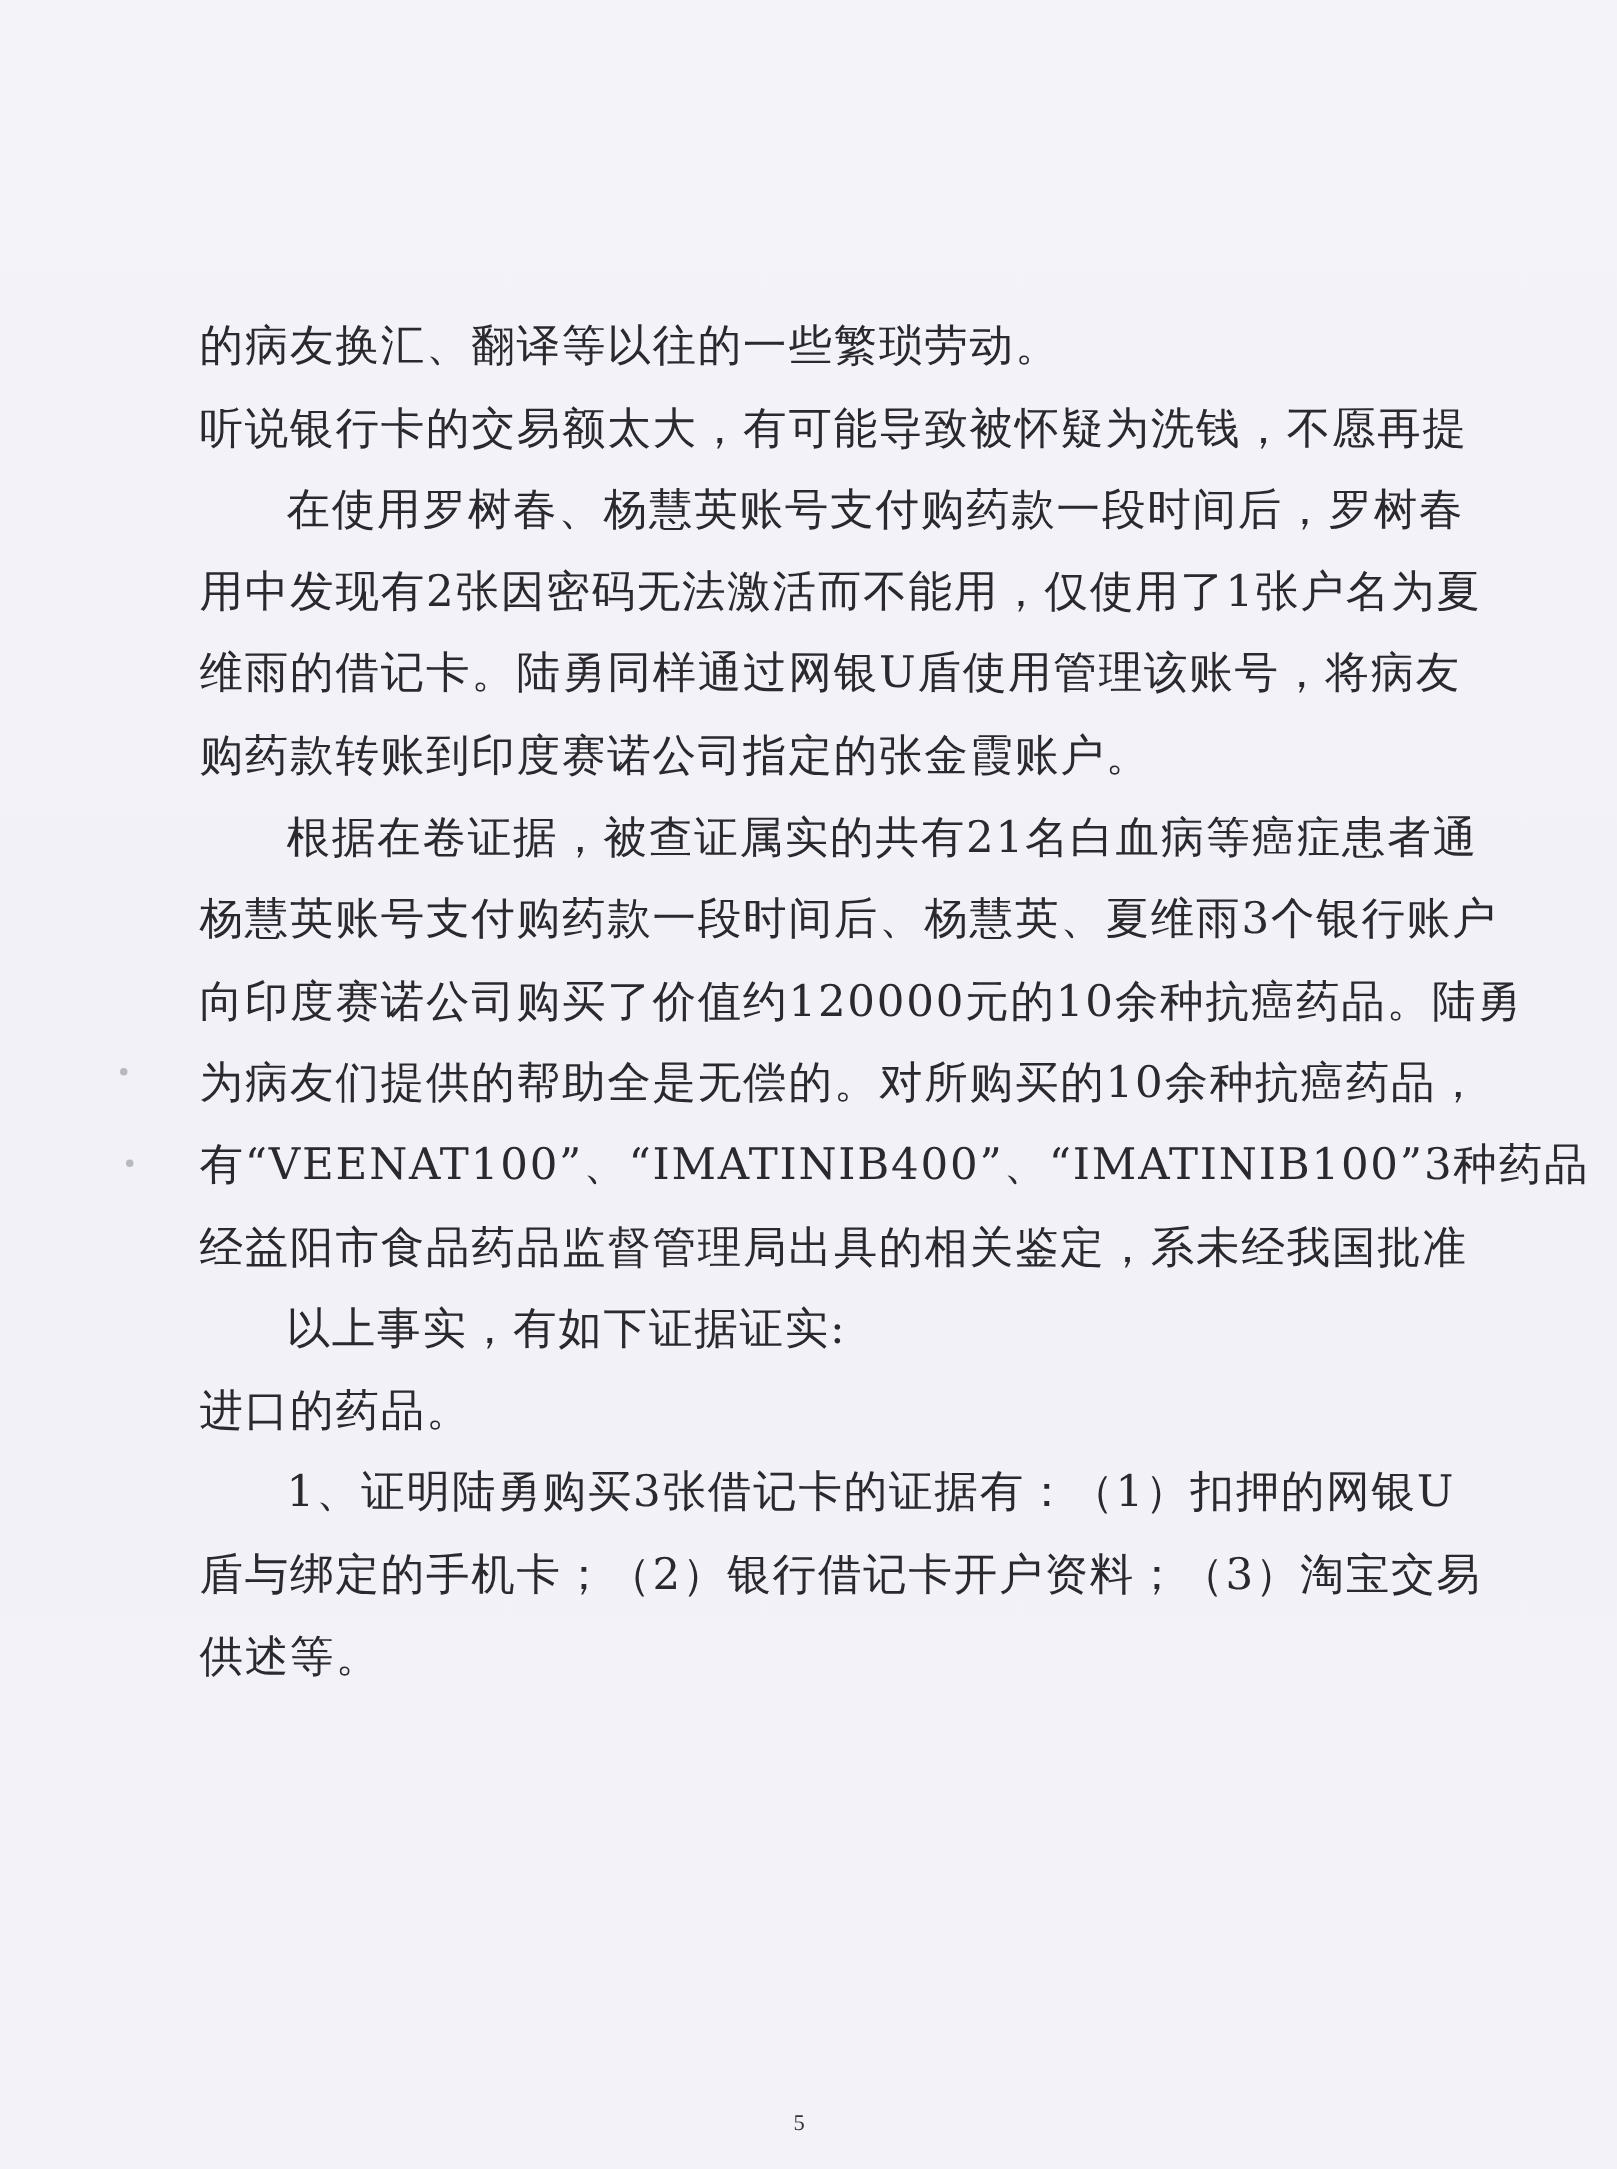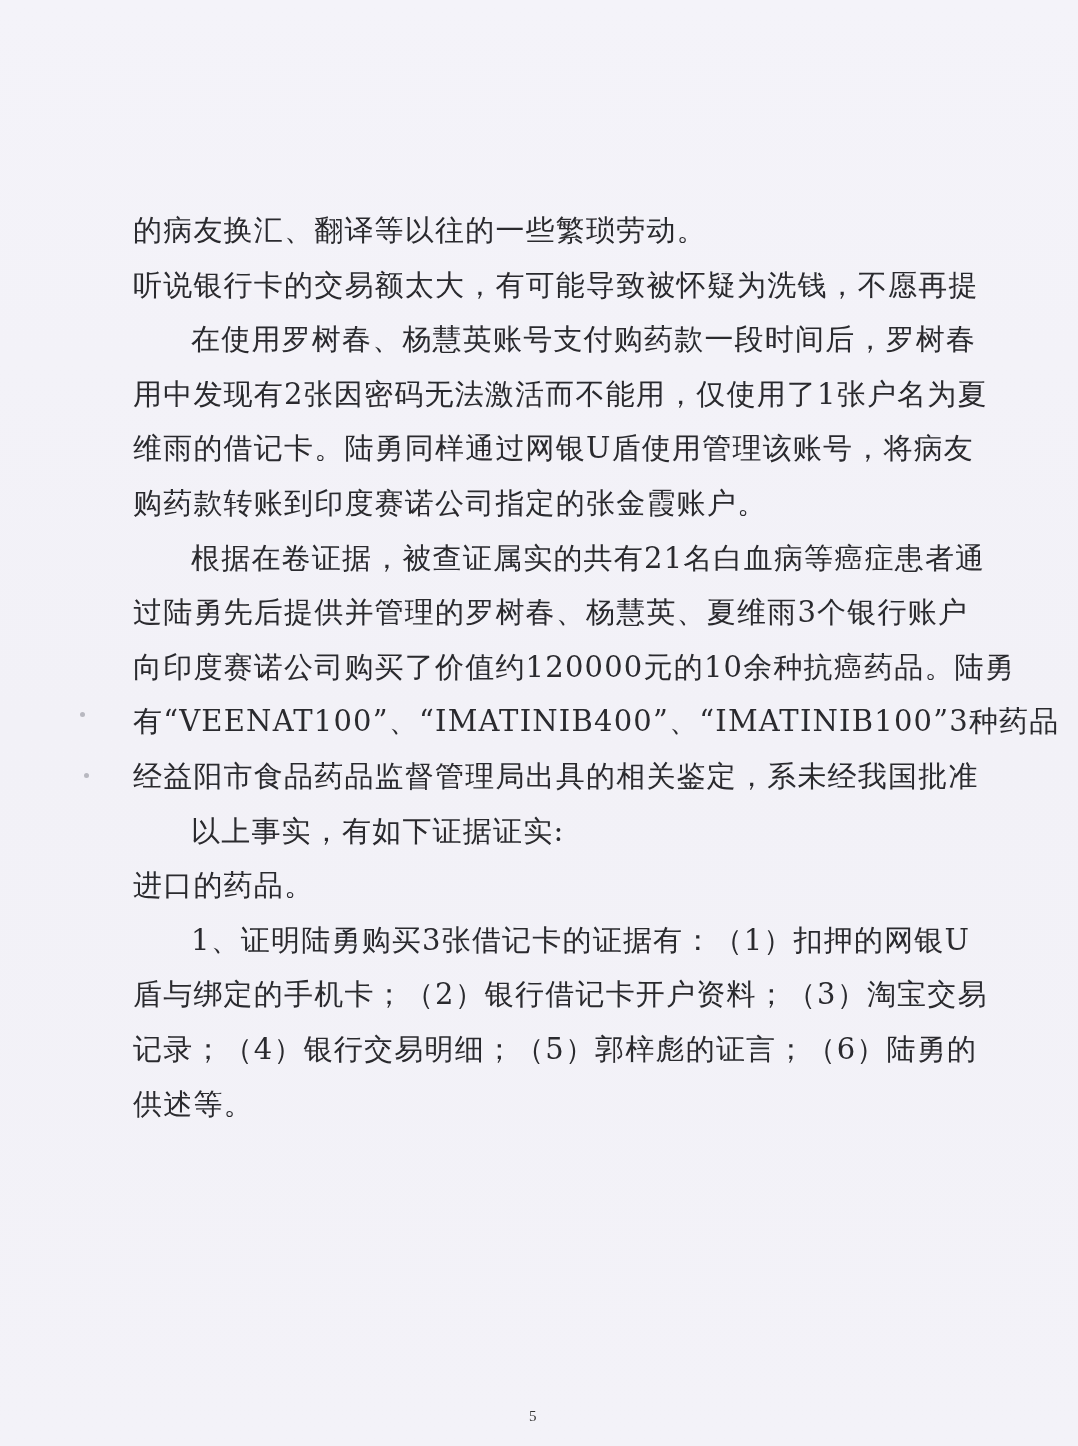--- a/index.html
+++ b/index.html
@@ -66,26 +66,26 @@
   <div class="mark" style="left:84px; top:773px;"></div>
 
   <div class="text-block">
     <div class="line last">的病友换汇、翻译等以往的一些繁琐劳动。</div>
     <div class="line">听说银行卡的交易额太大，有可能导致被怀疑为洗钱，不愿再提</div>
     <div class="line indent">在使用罗树春、杨慧英账号支付购药款一段时间后，罗树春</div>
     <div class="line">用中发现有2张因密码无法激活而不能用，仅使用了1张户名为夏</div>
     <div class="line">维雨的借记卡。陆勇同样通过网银U盾使用管理该账号，将病友</div>
     <div class="line last">购药款转账到印度赛诺公司指定的张金霞账户。</div>
     <div class="line indent">根据在卷证据，被查证属实的共有21名白血病等癌症患者通</div>
-    <div class="line">过陆勇先后提供并管理的罗树春、杨慧英、夏维雨3个银行账户</div>
+    <div class="line">杨慧英账号支付购药款一段时间后、杨慧英、夏维雨3个银行账户</div>
     <div class="line">向印度赛诺公司购买了价值约120000元的10余种抗癌药品。陆勇</div>
+    <div class="line">为病友们提供的帮助全是无偿的。对所购买的10余种抗癌药品，</div>
     <div class="line">有“VEENAT100”、“IMATINIB400”、“IMATINIB100”3种药品</div>
     <div class="line">经益阳市食品药品监督管理局出具的相关鉴定，系未经我国批准</div>
     <div class="line indent last">以上事实，有如下证据证实:</div>
     <div class="line last">进口的药品。</div>
     <div class="line indent">1、证明陆勇购买3张借记卡的证据有：（1）扣押的网银U</div>
     <div class="line">盾与绑定的手机卡；（2）银行借记卡开户资料；（3）淘宝交易</div>
-    <div class="line">记录；（4）银行交易明细；（5）郭梓彪的证言；（6）陆勇的</div>
     <div class="line last">供述等。</div>
   </div>
 
   <div class="page-number">5</div>
 </div>
 
 </body></html>

